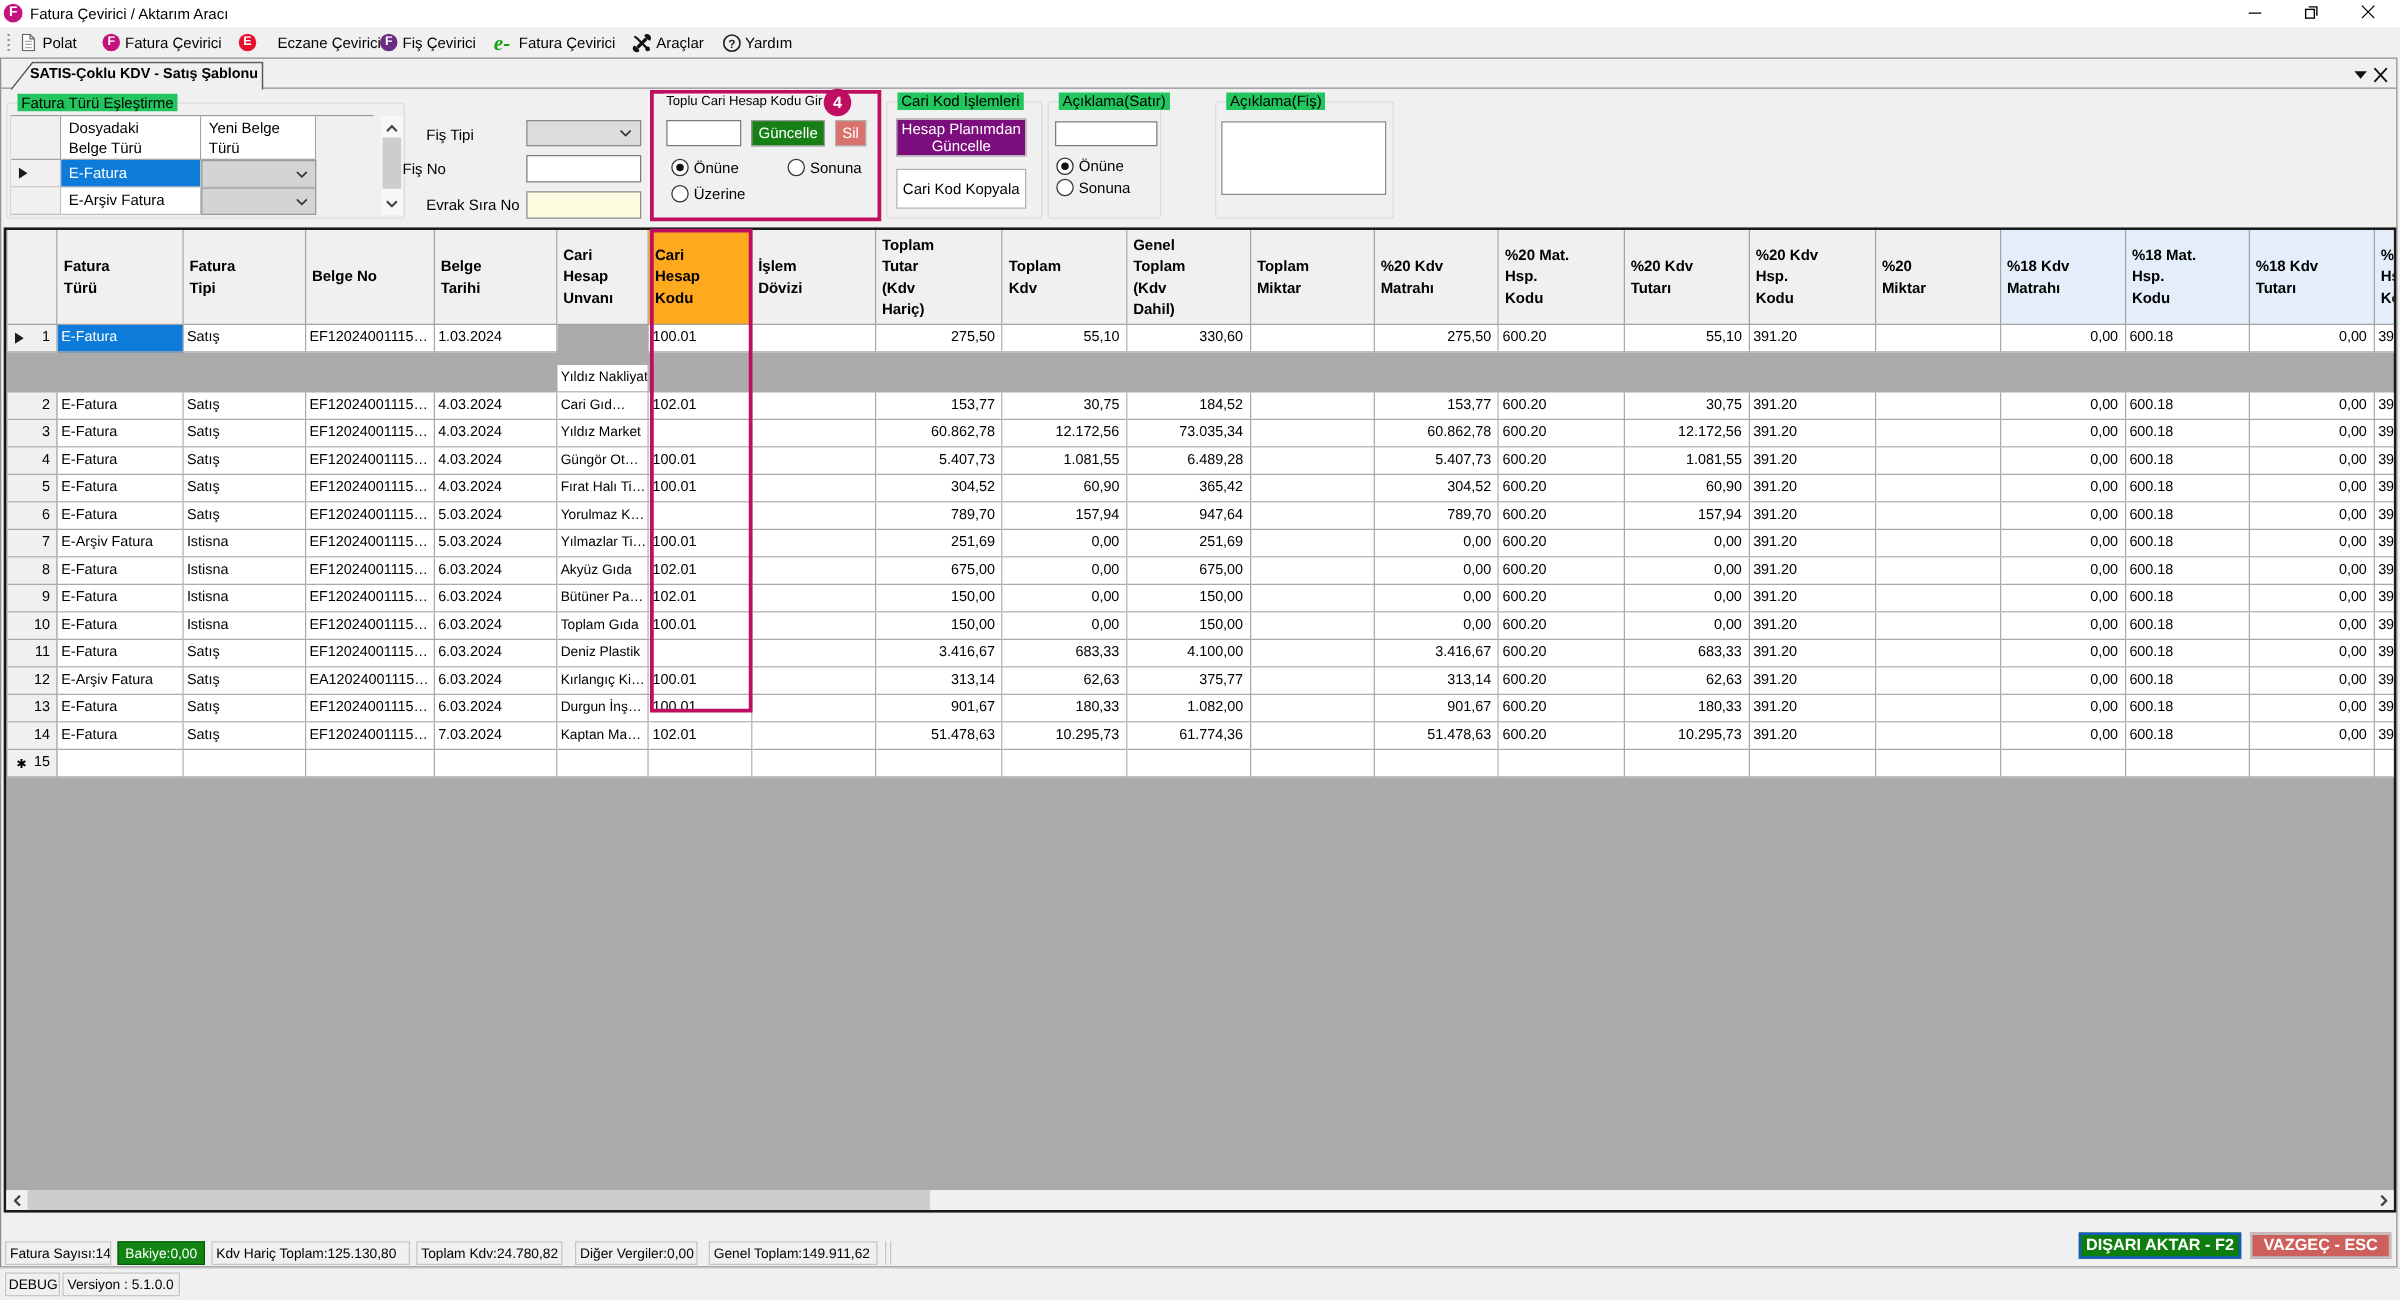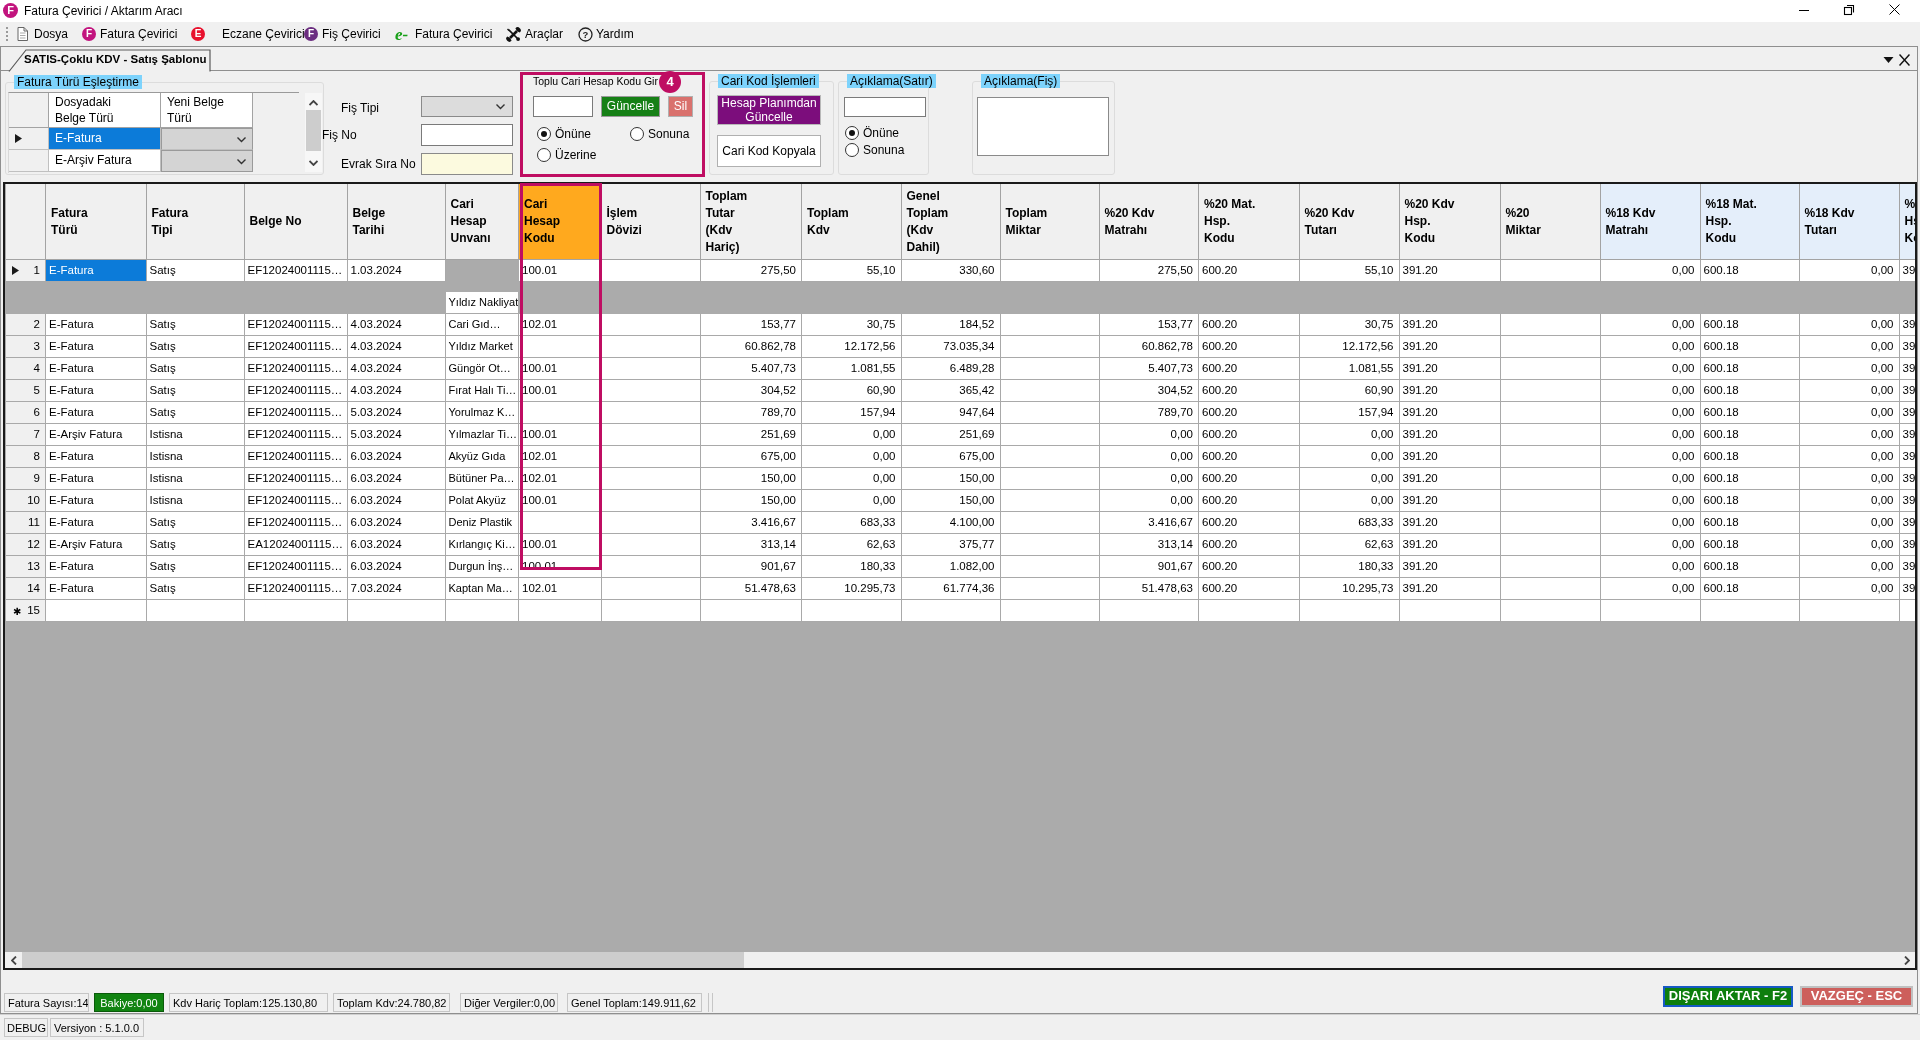--- a/index.html
+++ b/index.html
@@ -1,20 +1,20 @@
 <!DOCTYPE html>
 <html><head><meta charset="utf-8">
 <style>
 html,body{margin:0;padding:0;}
 body{width:1920px;height:1040px;overflow:hidden;font-family:"Liberation Sans",sans-serif;font-size:12px;background:#f0f0f0;color:#000;}
 .abs{position:absolute;}
 #win{position:relative;width:1920px;height:1040px;overflow:hidden;}
 .nw{white-space:nowrap;}
 .gb{position:absolute;border:1px solid #dcdcdc;border-radius:3px;}
-.gb>.lbl{position:absolute;top:-8px;left:8px;background:#7dd3fc;padding:0 3px;line-height:14px;}
+.gb>.lbl{position:absolute;top:-8px;left:8px;background:#22c55e;padding:0 3px;line-height:14px;}
 .tb{position:absolute;background:#fff;border:1px solid #7a7a7a;}
 .radio{position:absolute;width:12px;height:12px;border:1px solid #333;border-radius:50%;background:#fff;}
 .radio.sel::after{content:"";position:absolute;left:3px;top:3px;width:6px;height:6px;border-radius:50%;background:#111;}
 .rlbl{position:absolute;line-height:14px;}
 
 #grid{position:absolute;left:3px;top:182px;width:1914px;height:788px;background:#ababab;border:2px solid #1a1a1a;box-sizing:border-box;overflow:hidden;}
 #gtab{position:absolute;left:1px;top:0;display:grid;grid-template-columns:40px 100.5px 98px 103px 98px 73.5px 82.5px 99px 101.5px 99.5px 99px 99px 99.5px 100.5px 100px 101px 100px 100px 99px 100px 100px;}
 .hc{background:#f0f0f0;border-right:1px solid #a3a3a3;border-bottom:1px solid #a3a3a3;box-sizing:border-box;height:76px;font-weight:bold;display:flex;flex-direction:column;justify-content:center;padding-left:5px;line-height:17px;overflow:hidden;white-space:nowrap;}
 .hc.b{background:#e4eefa;}
 .hc.o{background:#ffa91e;}
@@ -41,21 +41,21 @@
       <path d="M0.5,0.5 L10.5,10.5 M10.5,0.5 L0.5,10.5" stroke="#000" stroke-width="1"></path>
     </svg>
 
 <div class="abs" style="left:0;top:22px;width:1920px;height:24px;background:#f0f0f0;"></div>
 <div class="abs" style="left:6px;top:27px;width:2px;height:14px;background-image:repeating-linear-gradient(#9a9a9a 0 2px,#f0f0f0 2px 4px);"></div>
 <svg class="abs" style="left:17px;top:27px" width="11" height="14" viewBox="0 0 11 14">
       <path d="M1,0.5 H7 L10.5,4 V13.5 H1 Z" fill="#fff" stroke="#666" stroke-width="1"></path>
       <path d="M7,0.5 V4 H10.5" fill="none" stroke="#666" stroke-width="1"></path>
       <path d="M3,6 H8.5 M3,8.5 H8.5 M3,11 H8.5" stroke="#aaa" stroke-width="1"></path>
     </svg>
-<div class="abs nw" style="left:34px;top:23px;height:23px;line-height:23px;">Dosya</div>
+<div class="abs nw" style="left:34px;top:23px;height:23px;line-height:23px;">Polat</div>
 <div class="abs" style="left:82px;top:27px;width:14px;height:14px;border-radius:50%;background:#c2147e;color:#fff;font-weight:bold;font-size:10px;text-align:center;line-height:14px;">F</div>
 <div class="abs nw" style="left:100px;top:23px;height:23px;line-height:23px;">Fatura Çevirici</div>
 <div class="abs" style="left:191px;top:27px;width:14px;height:14px;border-radius:50%;background:#e8112d;color:#fff;font-weight:bold;font-size:10px;text-align:center;line-height:14px;">E</div>
 <div class="abs nw" style="left:210px;top:23px;height:23px;line-height:23px;margin-left:12px;">Eczane Çevirici</div>
 <div class="abs" style="left:304px;top:27px;width:14px;height:14px;border-radius:50%;background:#6b2d80;color:#fff;font-weight:bold;font-size:10px;text-align:center;line-height:14px;">F</div>
 <div class="abs nw" style="left:322px;top:23px;height:23px;line-height:23px;">Fiş Çevirici</div>
 <div class="abs nw" style="left:395px;top:23px;height:23px;line-height:23px;color:#18a018;font-family:'Liberation Serif',serif;font-style:italic;font-weight:bold;font-size:17px;">e-</div>
 <div class="abs nw" style="left:415px;top:23px;height:23px;line-height:23px;">Fatura Çevirici</div>
 <svg class="abs" style="left:506px;top:27px" width="15" height="15" viewBox="0 0 15 15">
       <path d="M4,11 L11,4" stroke="#111" stroke-width="2.6"></path>
@@ -378,21 +378,21 @@
         <div class="dc"></div>
         <div class="dc n">0,00</div>
         <div class="dc">600.18</div>
         <div class="dc n">0,00</div>
         <div class="dc">391.18</div>
         <div class="rh">10</div>
         <div class="dc">E-Fatura</div>
         <div class="dc">Istisna</div>
         <div class="dc">EF12024001115…</div>
         <div class="dc">6.03.2024</div>
-        <div class="dc" style="font-size:11px;">Polat Akyüz</div>
+        <div class="dc" style="font-size:11px;">Toplam Gıda</div>
         <div class="dc">100.01</div>
         <div class="dc"></div>
         <div class="dc n">150,00</div>
         <div class="dc n">0,00</div>
         <div class="dc n">150,00</div>
         <div class="dc"></div>
         <div class="dc n">0,00</div>
         <div class="dc">600.20</div>
         <div class="dc n">0,00</div>
         <div class="dc">391.20</div>

